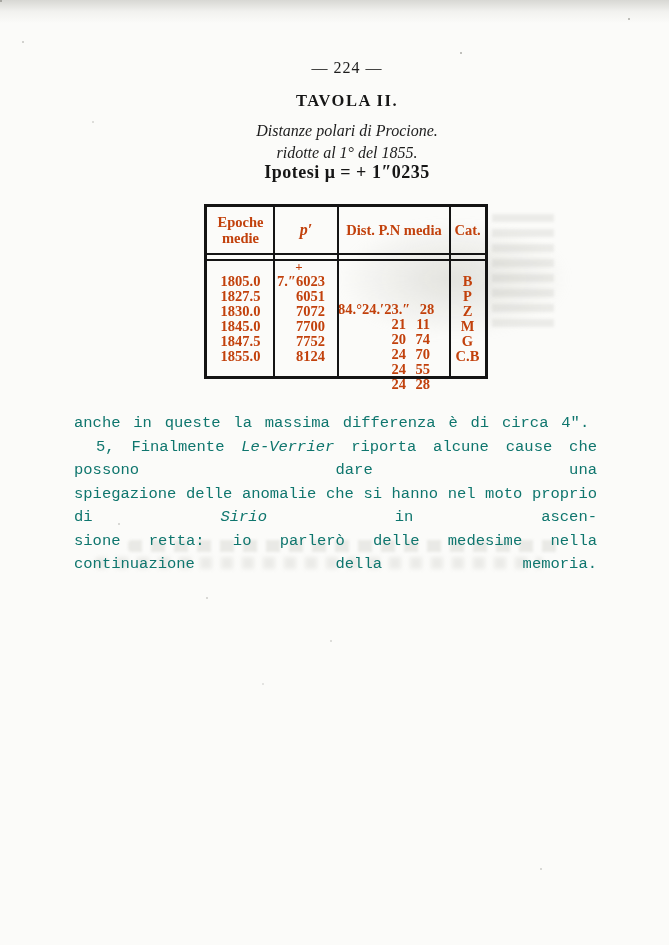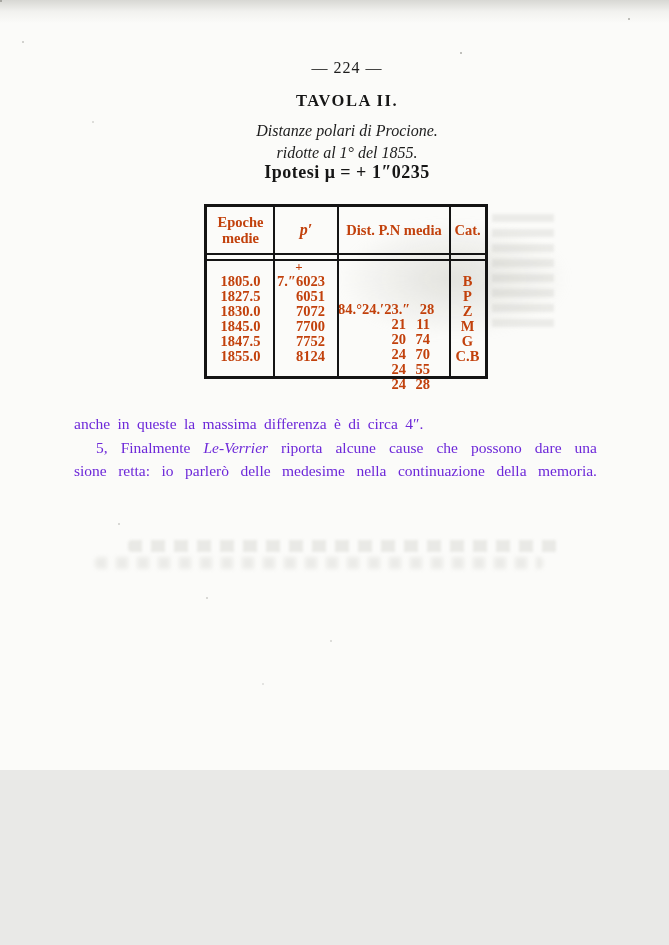--- a/index.html
+++ b/index.html
@@ -1,18 +1,18 @@
 <!DOCTYPE html>
 <html><head>
 <meta charset="utf-8">
 <style>
   html,body{margin:0;padding:0;background:#e9e9e7;}
   .page{
     position:relative;
-    width:669px;height:770px;
+    width:669px;height:945px;
     margin:0 auto;
     background:#fbfbf9;
     overflow:hidden;
     font-family:"Liberation Serif","DejaVu Serif",serif;
     color:#222;
   }
   
   .top-band{
     position:absolute;top:0;left:0;right:0;height:26px;
     background:linear-gradient(to bottom, rgba(172,172,165,.45), rgba(200,200,194,.18) 45%, rgba(251,251,249,0) 90%);
@@ -84,21 +84,21 @@
   .sign-cell{grid-column:2;text-align:center;font-size:13px;line-height:11px;padding-right:14px;}
   .trow{display:grid;grid-template-columns:67px 64px 112px 1fr;height:15px;font-size:14.5px;line-height:15px;}
   .td-epoch{text-align:center;}
   .td-p{text-align:right;padding-right:13px;}
   .td-dist{text-align:right;padding-right:20px;white-space:nowrap;margin-top:28px;}
   .dist-b{display:inline-block;width:24px;text-align:right;}
   .td-cat{text-align:center;}
   
   .bodytext{
     position:absolute;left:74px;top:412px;width:523px;
-    font-size:15.5px;line-height:23.5px;color:#6d28d9;z-index:1;
+    font-size:15.5px;line-height:23.5px;color:#0f766e;z-index:1;font-family:Liberation Mono, monospace;
   }
   .line{text-align:justify;}
   .line-just{text-align:justify;text-align-last:justify;}
   .line-first{text-align:left;word-spacing:3.5px;}
   .indent{text-indent:22px;}
   .it{font-style:italic;}
 </style>
 </head>
 <body>
 
@@ -173,16 +173,17 @@
           <div class="td-dist"><span>24</span><span class="dist-b">28</span></div>
           <div class="td-cat">C.B</div>
         </div>
       </div>
     </div>
   </div>
 
   <div class="bodytext">
     <div class="line line-first">anche in queste la massima differenza è di circa 4″.</div>
     <div class="line line-just indent"><span>5, Finalmente </span><span class="it">Le-Verrier</span><span> riporta alcune cause che possono dare una</span></div>
+    <div class="line line-just"><span>spiegazione delle anomalie che si hanno nel moto proprio di </span><span class="it">Sirio</span><span> in ascen-</span></div>
     <div class="line line-just">sione retta: io parlerò delle medesime nella continuazione della memoria.</div>
   </div>
 
 </div>
 
 </body></html>

